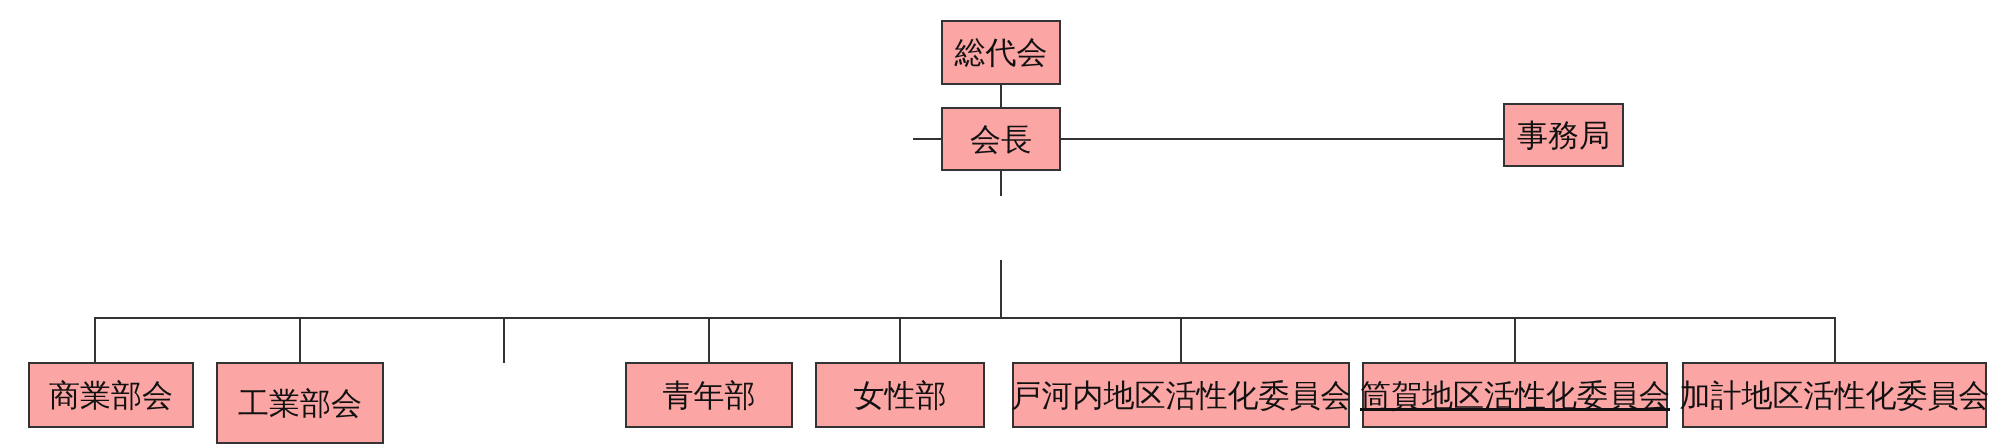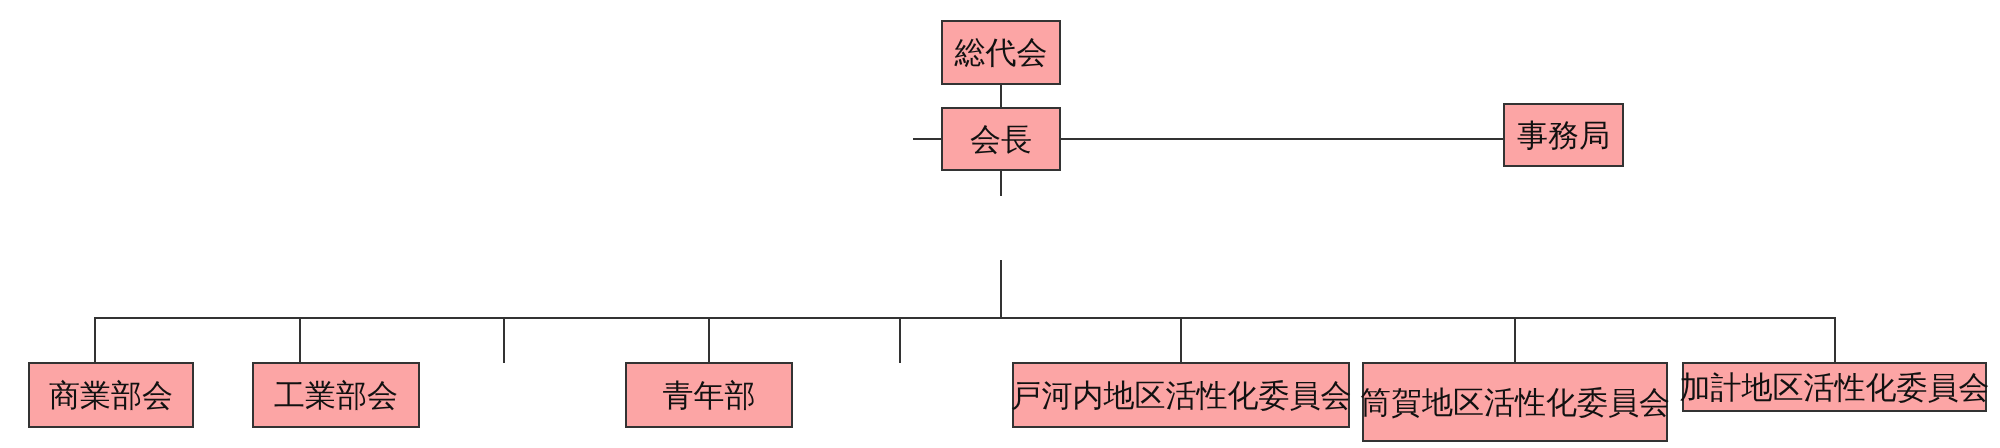--- a/index.html
+++ b/index.html
@@ -28,27 +28,27 @@
   
   .n-assembly{left:941px;top:20px;width:120px;height:65px;}
   
   .n-auditor{left:792px;top:107px;width:121px;height:64px;}
   .n-chairman{left:941px;top:107px;width:120px;height:64px;}
   .n-secretariat{left:1503px;top:103px;width:121px;height:64px;}
   
   .n-board{left:940px;top:196px;width:121px;height:64px;}
   
   .n-d0{left:12px;top:362px;width:166px;height:66px;margin-left:16px;}
-  .n-d1{left:216px;top:362px;width:168px;height:66px;margin-left:36px;}
+  .n-d1{left:216px;top:362px;width:168px;height:82px;}
   .n-d2{left:420px;top:362px;width:168px;height:66px;}
   .n-d3{left:625px;top:362px;width:168px;height:66px;font-family:Liberation Serif, serif;}
   .n-d4{left:815px;top:362px;width:170px;height:66px;}
   .n-d5{left:1012px;top:362px;width:338px;height:66px;}
-  .n-d6{left:1362px;top:362px;width:306px;height:80px;}
-  .n-d7{left:1682px;top:362px;width:305px;height:50px;}
+  .n-d6{left:1362px;top:362px;width:306px;height:66px;text-decoration:underline;}
+  .n-d7{left:1682px;top:362px;width:305px;height:66px;}
 
   
   .l-assembly-chairman{left:1000px;top:85px;height:23px;}
   .l-auditor-chairman{left:913px;top:138px;width:28px;}
   .l-chairman-secretariat{left:1061px;top:138px;width:442px;}
   .l-chairman-board{left:1000px;top:171px;height:25px;}
   .l-board-trunk{left:1000px;top:260px;height:58px;}
   .l-main{left:94px;top:317px;width:1741px;}
   .l-drop{top:317px;height:46px;}
   .l-drop0{left:94px;}
@@ -80,17 +80,18 @@
   <div class="line v l-drop l-drop6"></div>
   <div class="line v l-drop l-drop7"></div>
 
   <div class="node n-assembly">総代会</div>
   <div class="node n-chairman">会長</div>
   <div class="node n-secretariat">事務局</div>
 
   <div class="node n-d0">商業部会</div>
   <div class="node n-d1">工業部会</div>
   <div class="node n-d3">青年部</div>
+  <div class="node n-d4">女性部</div>
   <div class="node n-d5">戸河内地区活性化委員会</div>
   <div class="node n-d6">筒賀地区活性化委員会</div>
   <div class="node n-d7">加計地区活性化委員会</div>
 
 </div>
 
 </body></html>

